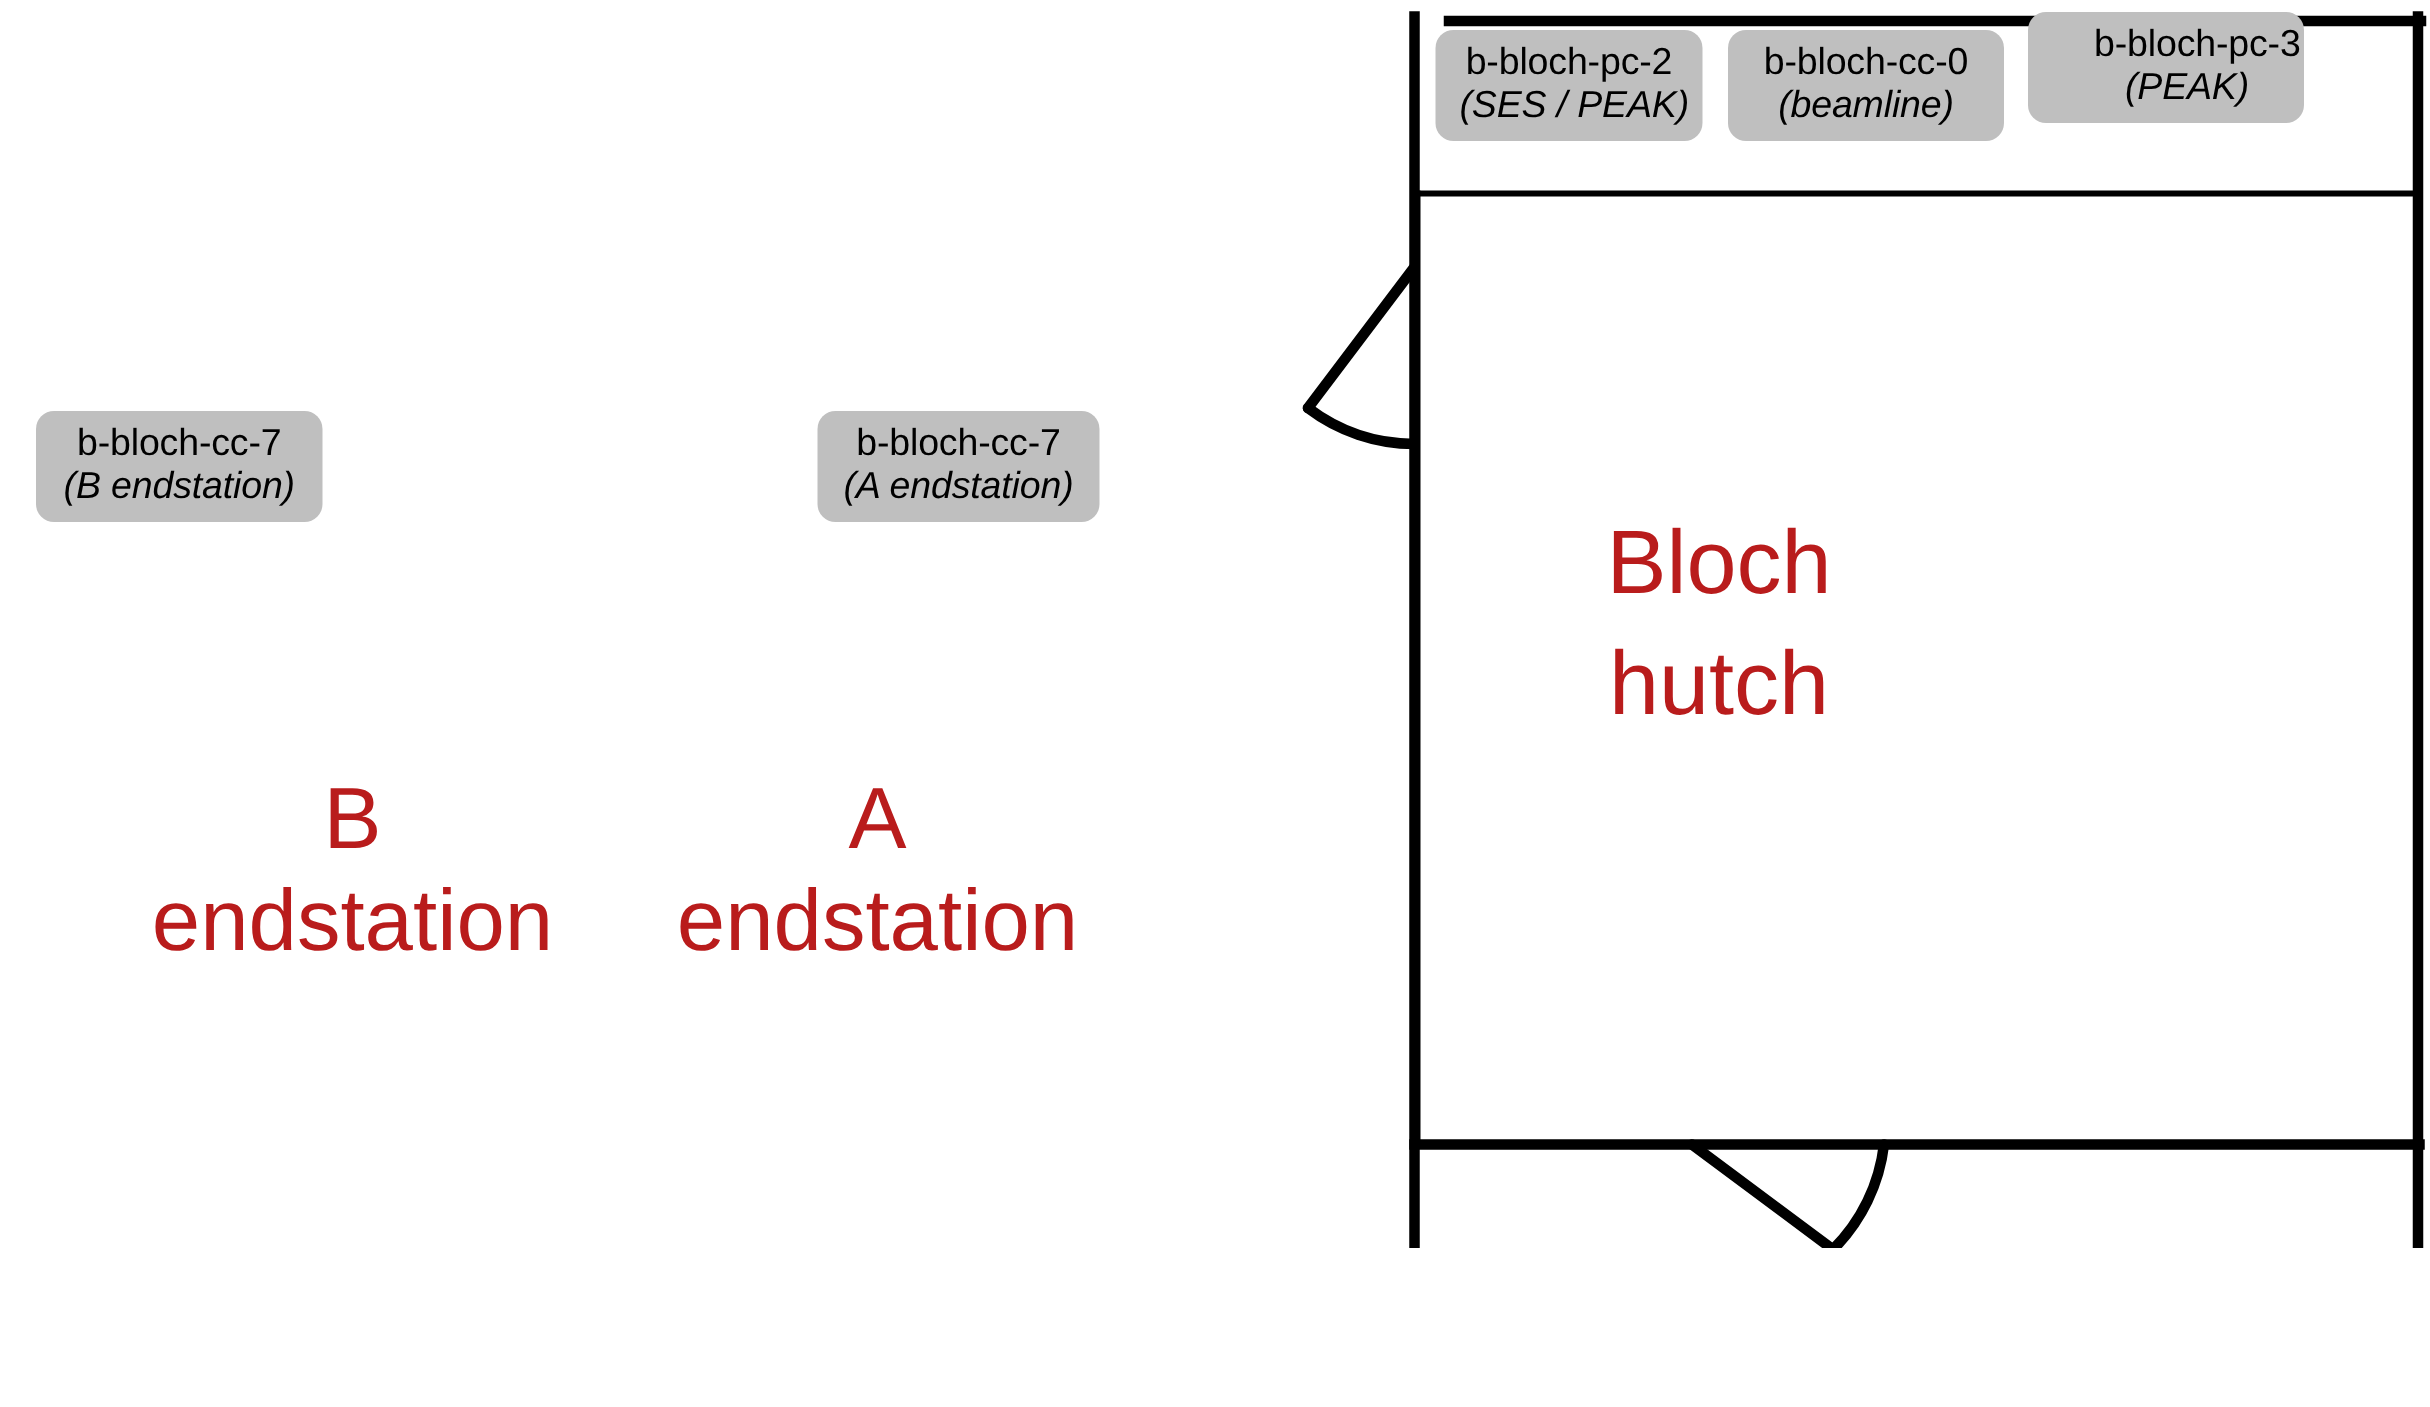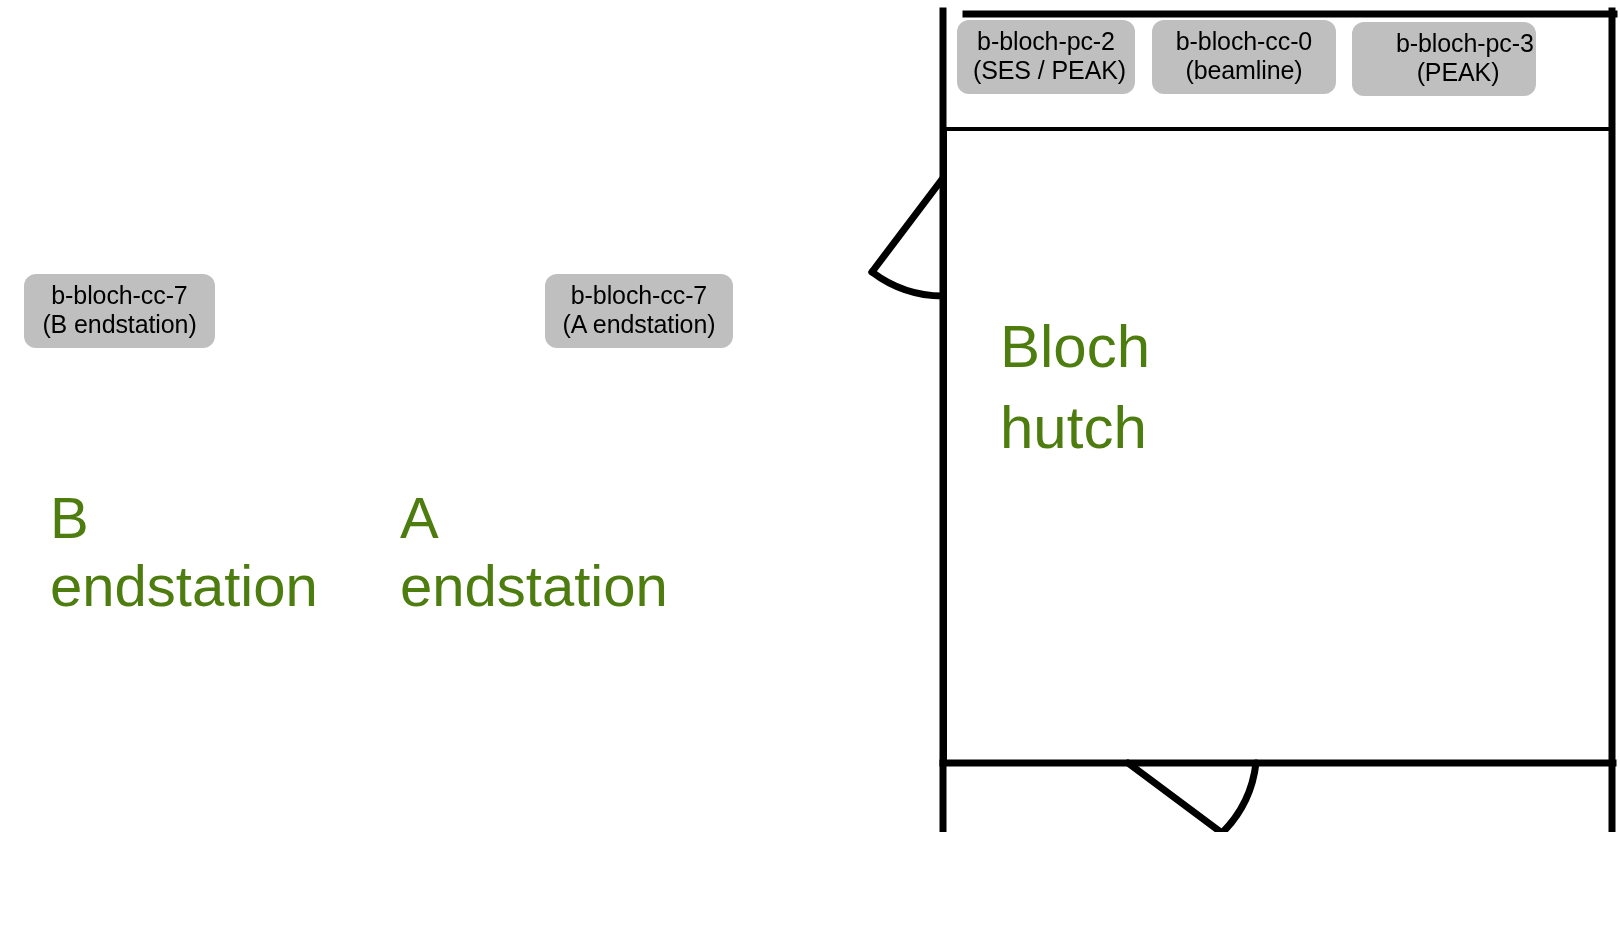--- a/index.html
+++ b/index.html
@@ -34,30 +34,31 @@
     text-align: center;
     line-height: 1.16;
     font-size: 25px;
     color: #000000;
     padding: 7px 16px 9px 16px;
     box-sizing: border-box;
     white-space: nowrap;
     letter-spacing: -0.1px;
   }
   .badge .l1 { display: block; }
-  .badge .l2 { display: block; }
+  .badge .l2 { display: block; font-style: italic; }
 
   
   .caption {
     position: absolute;
-    text-align: left;
+    text-align: center;
     font-size: 58px;
     line-height: 1.18;
-    color: #4d7c0f;
+    color: #b91c1c;
     white-space: nowrap;
+    margin-top: 28px;
   }
   .caption .l1 { display: block; }
   .caption .l2 { display: block; }
 
   .hutch-caption {
     font-size: 60px;
     line-height: 1.35;
   }
 </style>
 </head>
@@ -93,21 +94,21 @@
   <div class="badge" style="left:957px; top:20px; width:178px;">
     <span class="l1">b-bloch-pc-2</span>
     <span class="l2">(SES / PEAK)</span>
   </div>
 
   <div class="badge" style="left:1152px; top:20px; width:184px;text-align:center;">
     <span class="l1">b-bloch-cc-0</span>
     <span class="l2">(beamline)</span>
   </div>
 
-  <div class="badge" style="left:1352px; top:22px; width:184px;padding-left:44px;">
+  <div class="badge" style="left:1352px; top:8px; width:184px;padding-left:44px;">
     <span class="l1">b-bloch-pc-3</span>
     <span class="l2">(PEAK)</span>
   </div>
 
   <div class="badge" style="left:24px; top:274px; width:191px;">
     <span class="l1">b-bloch-cc-7</span>
     <span class="l2">(B endstation)</span>
   </div>
 
   <div class="badge" style="left:545px; top:274px; width:188px;">

